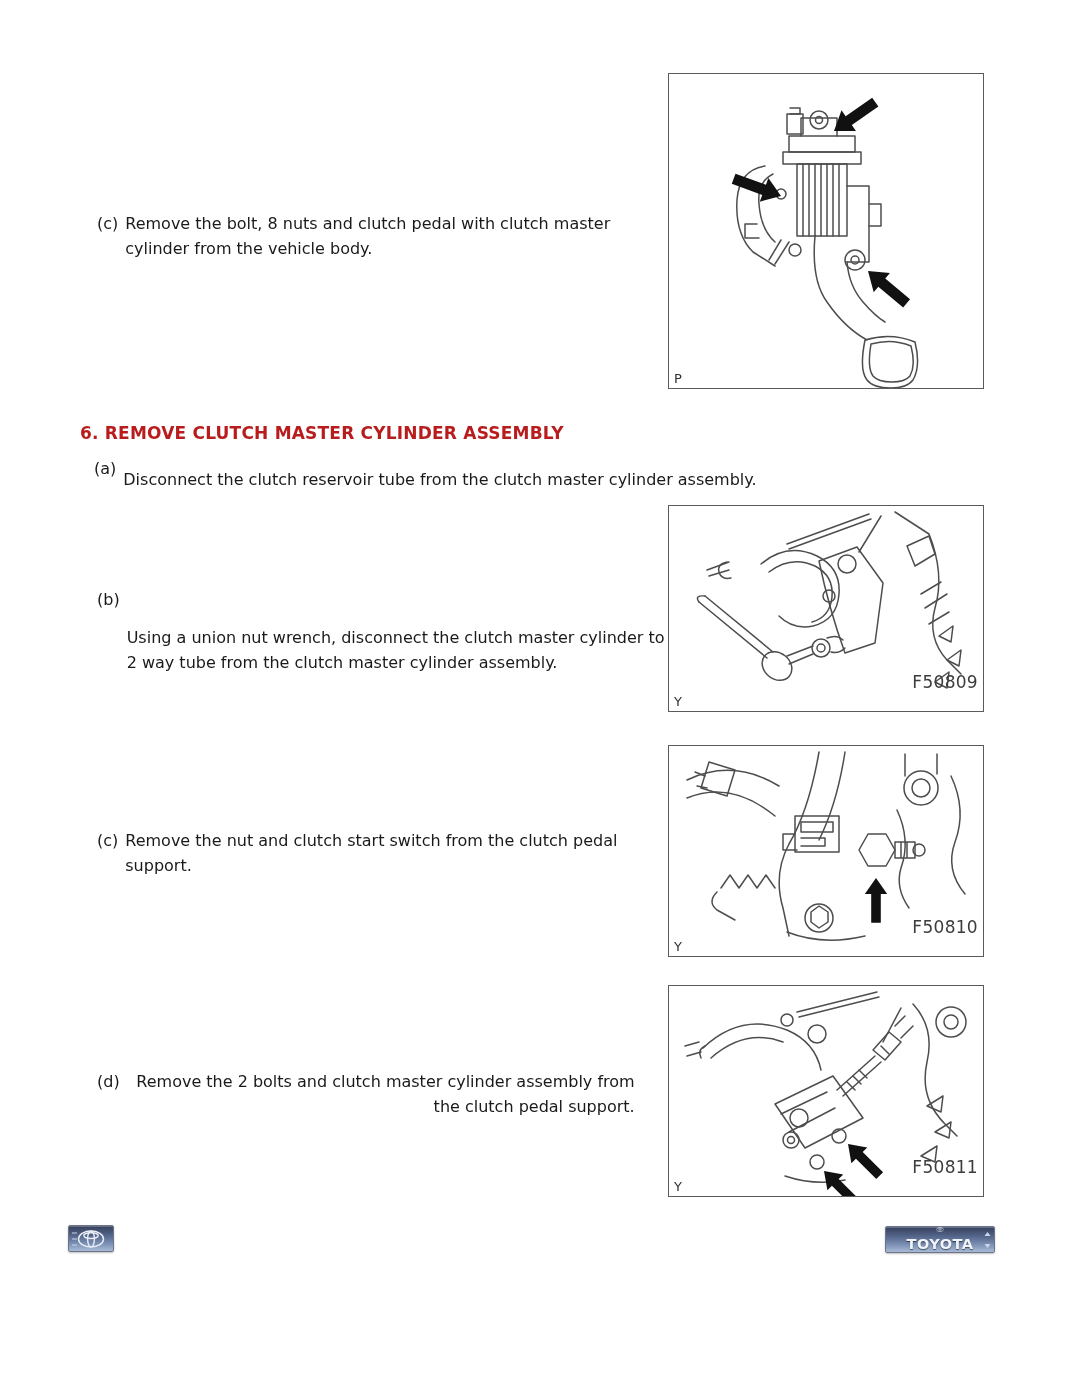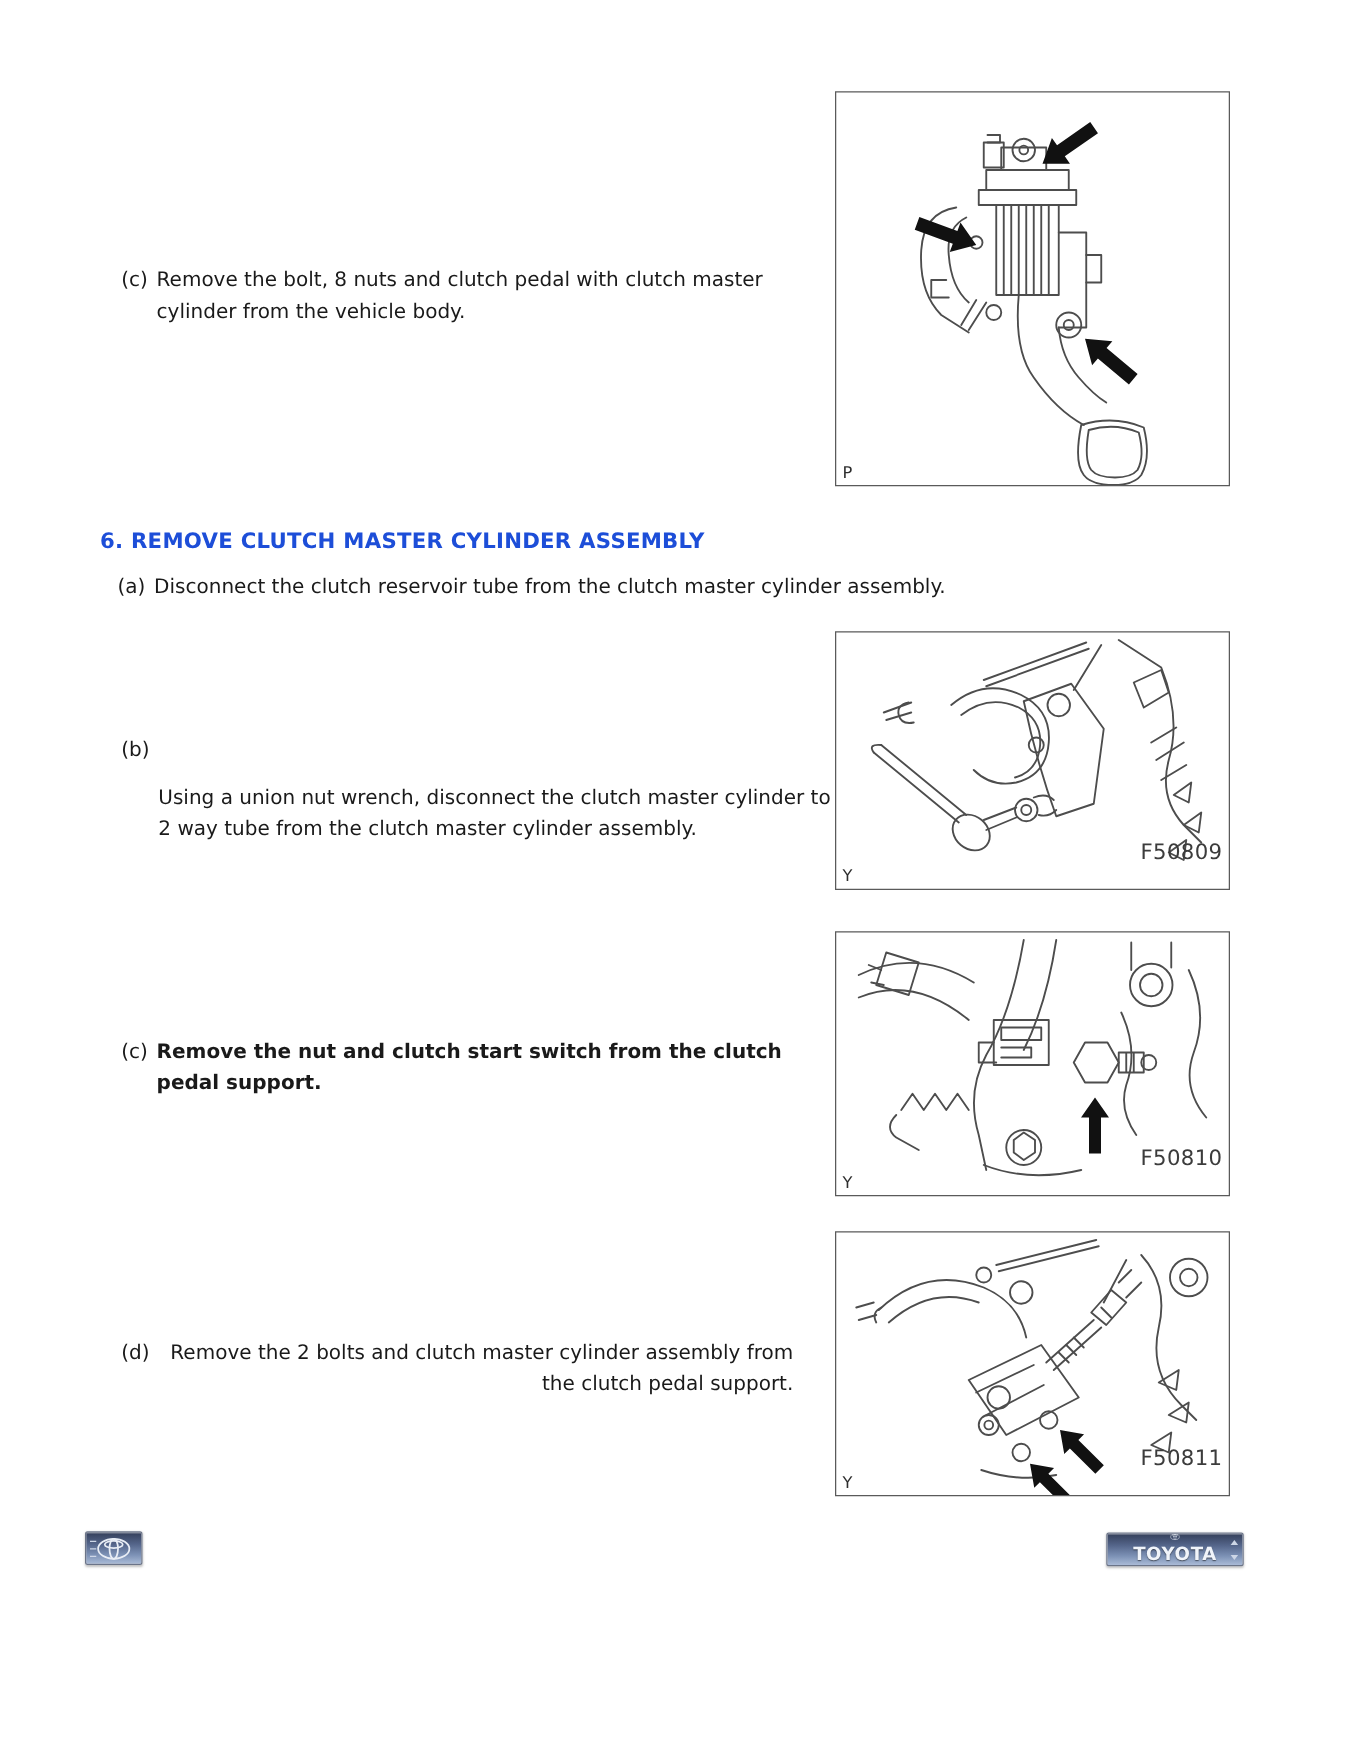--- a/index.html
+++ b/index.html
@@ -17,30 +17,30 @@
     display:flex;
     font-size:16px;
     line-height:25px;
     color:#1a1a1a;
   }
   .step .step-label{flex:0 0 auto;margin-right:7px;}
   .step .step-text{display:block;}
   .step-remove-pedal{left:97px;top:211px;}
   .step-remove-pedal .step-text{width:505px;}
   .step-disconnect-reservoir{left:94px;top:456px;}
-  .step-disconnect-reservoir .step-text{width:740px;}
+  .step-disconnect-reservoir .step-text{width:740px;margin-top:11px;}
   .step-disconnect-tube{left:97px;top:587px;}
   .step-disconnect-tube .step-text{width:540px;margin-top:38px;}
   .step-remove-switch{left:97px;top:828px;}
-  .step-remove-switch .step-text{width:512px;font-weight:bold;}
+  .step-remove-switch .step-text{width:512px;}
   .step-remove-cylinder{left:97px;top:1069px;}
   .step-remove-cylinder .step-text{width:508px;text-align:right;}
   .heading{
     position:absolute;left:80px;top:423px;
-    margin:0;font-size:17px;font-weight:bold;color:#1d4ed8;
+    margin:0;font-size:17px;font-weight:bold;color:#b91c1c;
     letter-spacing:.2px;white-space:nowrap;
   }
   
   .fig{
     position:absolute;margin:0;
     border:1px solid #5a5a5a;background:#fff;
   }
   .fig-1{left:668px;top:73px;width:314px;height:314px;}
   .fig-2{left:668px;top:505px;width:314px;height:205px;}
   .fig-3{left:668px;top:745px;width:314px;height:210px;}

